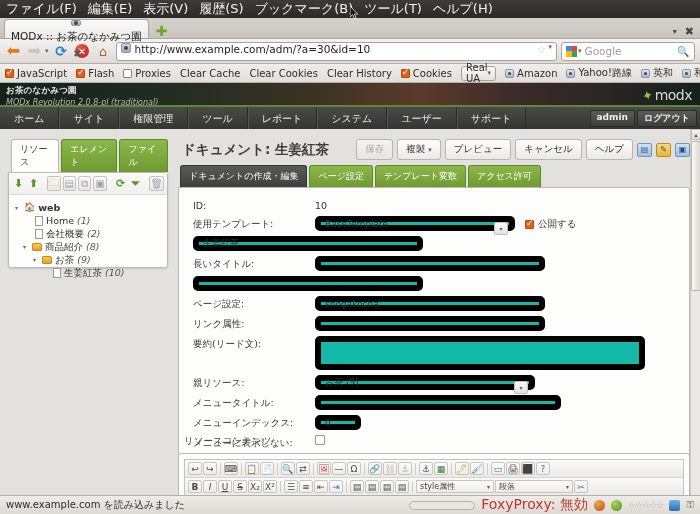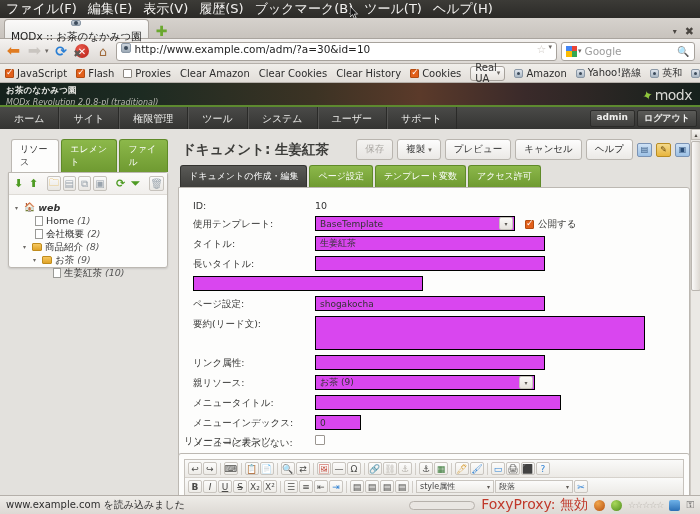--- a/index.html
+++ b/index.html
@@ -138,21 +138,21 @@
   .tb .gr { color: #4e9b23; font-size: 11px; font-weight: bold; }
   .tb .fold { color: #e3a82c; font-size: 10px; }
   .tb .pg { color: #9aa4ad; font-size: 10px; }
   .tb-sep { width: 4px; }
   .tree-items { padding: 6px 4px 4px 6px; font-size: 9.5px; color: #333; }
   .tnode { display: flex; align-items: center; gap: 3px; line-height: 13px; white-space: nowrap; }
   .twist { color: #6d6a66; font-size: 6px; width: 6px; display: inline-block; }
   .tico-home { color: #d89a2c; font-size: 9px; }
   .tico-folder { width: 10px; height: 8px; background: linear-gradient(#f6c860,#e0a327); border: 1px solid #c08c1d; border-radius: 1px 2px 1px 1px; }
   .tico-doc { width: 8px; height: 10px; background: #fff; border: 1px solid #9a9a96; }
-  .tnode b { font-weight: bold; font-style: italic; }
+  .tnode b { font-weight: bold; }
   .tnode i { font-style: italic; color: #555; }
 
   
   .doc-panel { position: absolute; left: 178px; top: 10px; right: 10px; }
   .doc-title { font-size: 13.5px; font-weight: bold; color: #3d3d3a; margin: 2px 0 6px 4px; }
   .doc-buttons { position: absolute; right: 0; top: 0; display: flex; align-items: center; gap: 4px; }
   .btn {
     font-size: 9.5px; padding: 3px 8px; border-radius: 3px; color: #333;
     background: linear-gradient(#fdfdfd, #ebe9e6); border: 1px solid #b9b5af;
     white-space: nowrap;
@@ -172,21 +172,21 @@
   }
   .dtab.active { background: linear-gradient(#5a5a57,#3f3f3c); border-color: #333330; }
   .doc-body {
     background: #fdfdfc; border: 1px solid #bcb8b2; border-radius: 0 3px 3px 3px;
     padding: 10px 10px 8px 14px; position: relative;
   }
   .frow { display: flex; align-items: flex-start; margin-bottom: 5px; }
   .flabel { width: 122px; font-size: 9.5px; color: #3a3a38; padding-top: 2px; }
   .fval { font-size: 9.5px; color: #333; padding-top: 2px; }
   .inp {
-    height: 15px; background: #d946ef; border: 1px solid #000000; border-radius: 0;
+    height: 15px; background: #14b8a6; border: 6px solid #000000; border-radius: 5px;
     font-size: 9px; color: #333; padding: 1px 4px; display: flex; align-items: center;
   }
   .inp.w-long { width: 230px; }
   .inp.w-sel  { width: 200px; position: relative; }
   .inp.w-mid  { width: 246px; }
   .inp.w-small{ width: 46px; }
   .inp.ta { height: 34px; width: 330px; align-items: flex-start; }
   .sel-caret { position: absolute; right: 1px; top: 0px; width: 14px; height: 13px;
                background: linear-gradient(#fbfaf9,#e6e2dd); border: 1px solid #c6c2bc; border-radius: 2px;
                display:flex;align-items:center;justify-content:center; font-size:6px; color:#5d5954; }
@@ -298,21 +298,21 @@
       <span>JavaScript</span>
     </span>
     <span class="abitem">
       <span class="chk on"></span>
       <span>Flash</span>
     </span>
     <span class="abitem">
       <span class="chk"></span>
       <span>Proxies</span>
     </span>
-    <span class="abitem">Clear Amazon</span>
+    <span class="abitem">Clear Cache</span>
     <span class="abitem">Clear Cookies</span>
     <span class="abitem">Clear History</span>
     <span class="abitem">
       <span class="chk on"></span>
       <span>Cookies</span>
     </span>
     <span class="uasel">
       <span>Real UA</span>
       <span class="c">▾</span>
     </span>
@@ -350,20 +350,21 @@
       <span class="leaf">✦</span>
       <span class="wd">modx</span>
     </div>
   </div>
 
   <div class="modx-nav">
     <div class="nv">ホーム</div>
     <div class="nv">サイト</div>
     <div class="nv">権限管理</div>
     <div class="nv">ツール</div>
+    <div class="nv">レポート</div>
     <div class="nv">システム</div>
     <div class="nv">ユーザー</div>
     <div class="nv">サポート</div>
     <div class="modx-user">
       <span>admin</span>
       <span>ログアウト</span>
     </div>
   </div>
 
   <div class="workspace">
@@ -474,21 +475,20 @@
           <div class="inp w-sel">
             <span>BaseTemplate</span>
             <span class="sel-caret">▾</span>
           </div>
           <div class="pubchk">
             <span class="chk on"></span>
             <span>公開する</span>
           </div>
         </div>
         <div class="frow">
-          <div class="flabel">タイトル:</div>
           <div class="inp w-long">
             <span>生姜紅茶</span>
           </div>
         </div>
         <div class="frow">
           <div class="flabel">長いタイトル:</div>
           <div class="inp w-long">
             <span></span>
           </div>
         </div>
@@ -497,28 +497,28 @@
             <span></span>
           </div>
         </div>
         <div class="frow">
           <div class="flabel">ページ設定:</div>
           <div class="inp w-long">
             <span>shogakocha</span>
           </div>
         </div>
         <div class="frow">
+          <div class="flabel">リンク属性:</div>
+          <div class="inp w-long">
+            <span></span>
+          </div>
+        </div>
+        <div class="frow">
           <div class="flabel">要約(リード文):</div>
           <div class="inp ta">
-            <span></span>
-          </div>
-        </div>
-        <div class="frow">
-          <div class="flabel">リンク属性:</div>
-          <div class="inp w-long">
             <span></span>
           </div>
         </div>
         <div class="frow">
           <div class="flabel">親リソース:</div>
           <div class="inp w-sel" style="width:220px">
             <span>お茶 (9)</span>
             <span class="sel-caret">▾</span>
           </div>
         </div>

